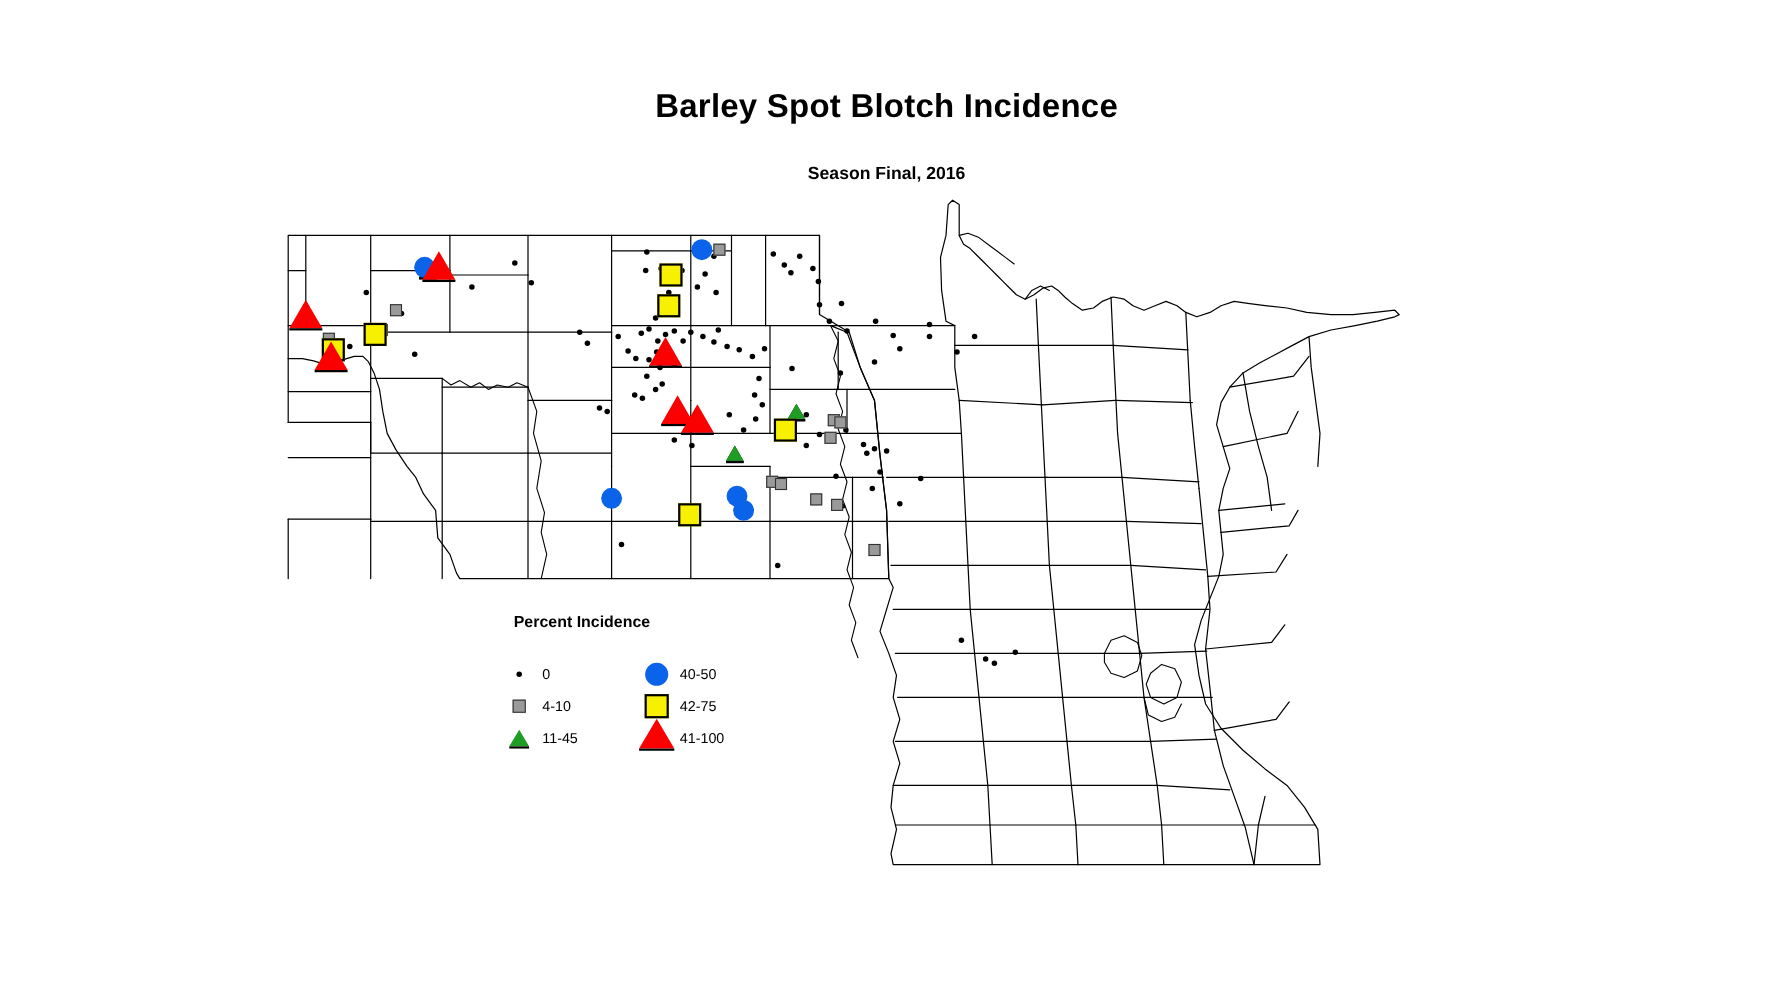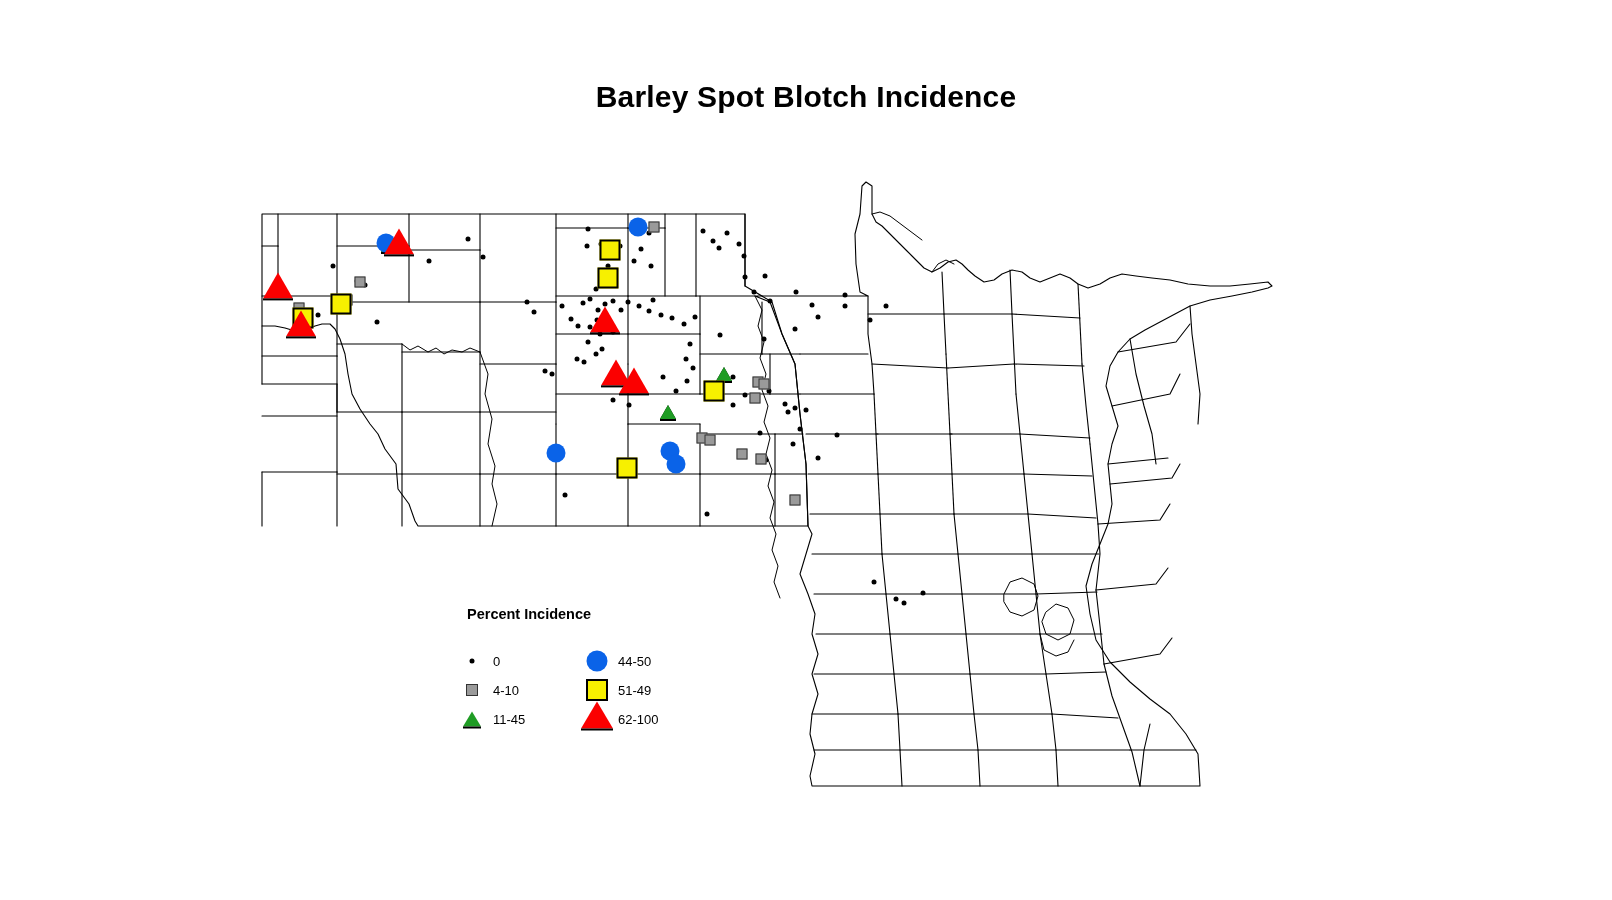--- a/index.html
+++ b/index.html
@@ -52,21 +52,21 @@
     width:0;height:0;border-left:15px solid transparent;
     border-right:15px solid transparent;border-bottom:26px solid #fb0000;
     transform:translate(-50%,-60%);
   }
   .m-red::after{
     content:"";position:absolute;left:-15px;top:26px;width:30px;height:2.4px;
     background:#000;
   }
 
   
-  #legend{position:absolute;left:455px;top:572px;width:260px;height:135px;}
+  #legend{position:absolute;left:455px;top:524px;width:260px;height:135px;}
   .legend-title{
     position:absolute;left:12px;top:0;font-size:14.5px;font-weight:bold;color:#000;
     white-space:nowrap;
   }
   .legend-row{position:absolute;height:26px;}
   .legend-sym{
     position:absolute;left:0;top:0;width:34px;height:26px;
   }
   .legend-sym > span{position:absolute;left:50%;top:50%;transform:translate(-50%,-50%);}
   .legend-label{
@@ -88,20 +88,21 @@
     border-bottom:27px solid #fb0000;margin-top:-4px;
   }
   .ls-red::after{content:"";position:absolute;left:-16px;top:27px;width:32px;height:2.4px;background:#000;}
 </style>
 </head>
 <body>
 
 <div id="page">
 
   <div class="title">Barley Spot Blotch Incidence</div>
+  <div class="subtitle">Season Final, 2016</div>
 
   <div id="map-area">
     <svg id="map-svg" width="1612" height="900" viewBox="0 0 1612 900" fill="none" stroke="#000" stroke-width="1.1" stroke-linejoin="round" stroke-linecap="round" shape-rendering="geometricPrecision">
 
       <g>
 
         <path d="M262 180 L745 180 L745 252 L772 268 L782 300 L795 330 L800 380 L806 430 L808 492
                  L418 492 L415 487 L409 470 L398 455 L396 430 L385 415 L378 400 L370 390 L360 375
                  L352 360 L348 340 L345 320 L340 305 L335 295 L330 290 L322 290 L315 292 L305 296
                  L295 297 L285 294 L275 292 L266 292 L262 292 Z"></path>
@@ -467,30 +468,30 @@
         <div class="legend-row" style="left: 0px; top: 100px;">
           <div class="legend-sym">
             <span class="ls-green"></span>
           </div>
           <div class="legend-label">11-45</div>
         </div>
         <div class="legend-row" style="left: 125px; top: 42px;">
           <div class="legend-sym">
             <span class="ls-blue"></span>
           </div>
-          <div class="legend-label">44-50</div>
+          <div class="legend-label">40-50</div>
         </div>
         <div class="legend-row" style="left: 125px; top: 71px;">
           <div class="legend-sym">
             <span class="ls-yellow"></span>
           </div>
-          <div class="legend-label">51-49</div>
+          <div class="legend-label">42-75</div>
         </div>
         <div class="legend-row" style="left: 125px; top: 100px;">
           <div class="legend-sym">
             <span class="ls-red"></span>
           </div>
-          <div class="legend-label">62-100</div>
+          <div class="legend-label">41-100</div>
         </div>
       </div>
   </div>
 
 </div>
 
 </body></html>

